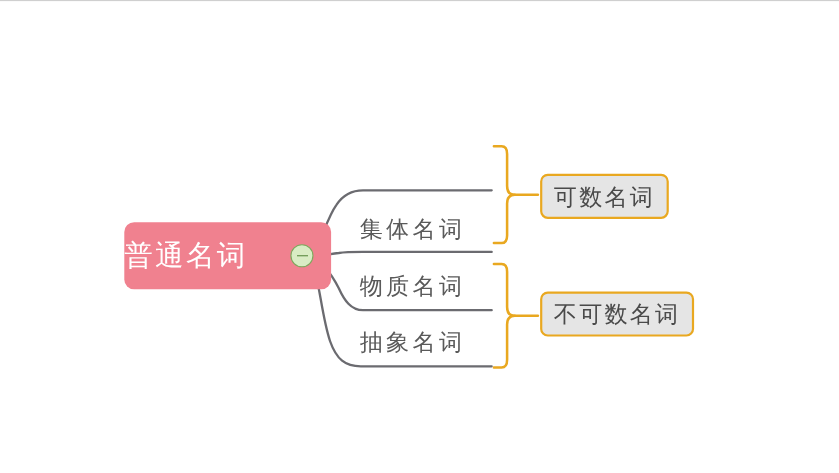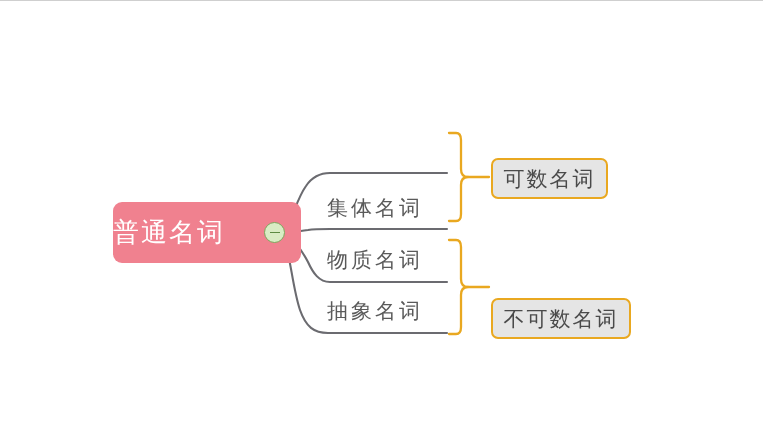--- a/index.html
+++ b/index.html
@@ -130,17 +130,17 @@
   </div>
 
   <div class="branch-label" style="left:327px; top:194px;">集体名词</div>
   <div class="branch-label" style="left:327px; top:246px;">物质名词</div>
   <div class="branch-label" style="left:327px; top:297px;">抽象名词</div>
 
   <div class="group-box" style="left:491px; top:158px; width:117px; height:41px;">
     <span class="group-box-label">可数名词</span>
   </div>
 
-  <div class="group-box" style="left:491px; top:265px; width:140px; height:41px;margin-top:33px;">
+  <div class="group-box" style="left:491px; top:265px; width:140px; height:41px;">
     <span class="group-box-label">不可数名词</span>
   </div>
 
 </div>
 
 </body></html>

